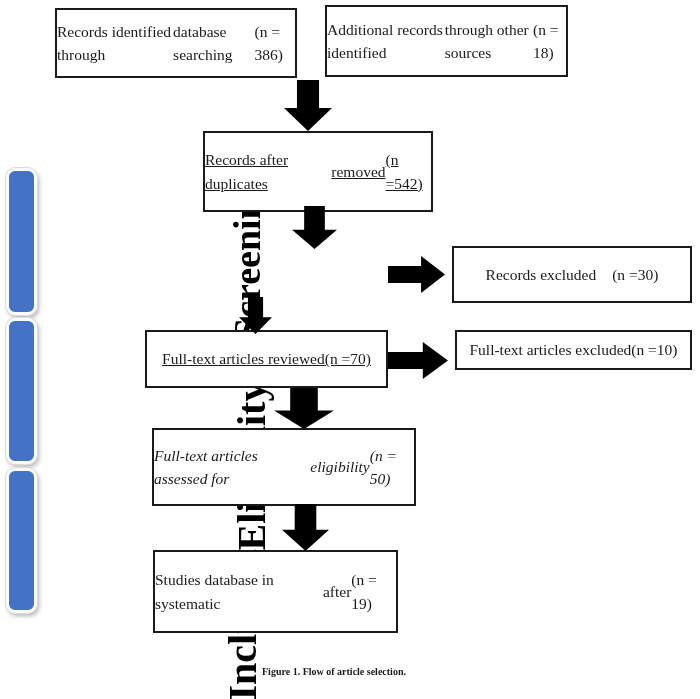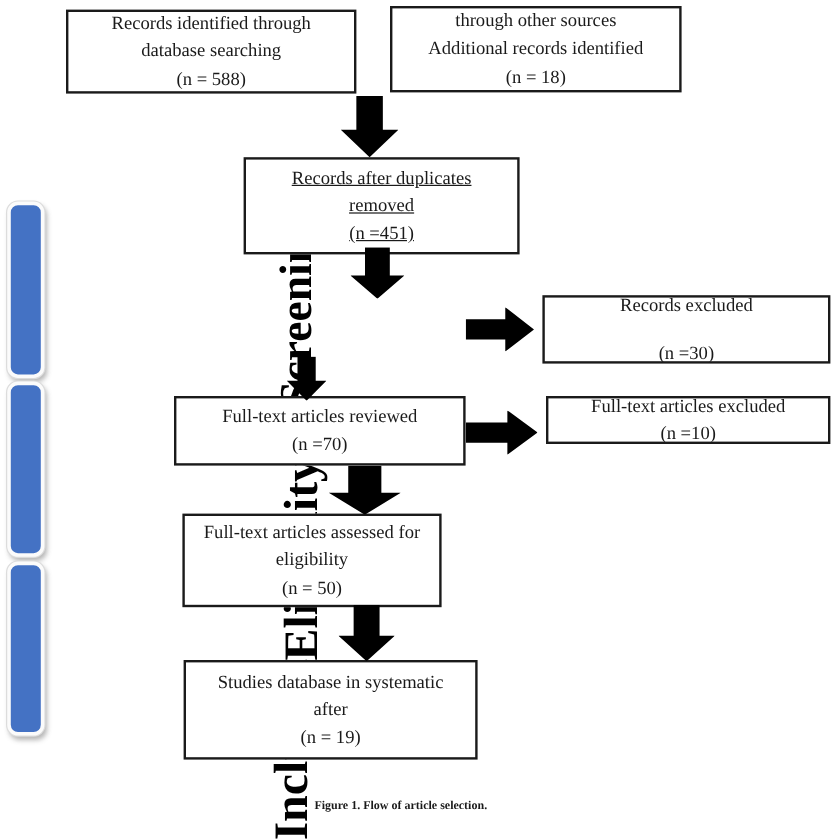--- a/index.html
+++ b/index.html
@@ -3,22 +3,22 @@
 <meta charset="utf-8">
 <style>
   html,body{margin:0;padding:0;background:#fff;}
   #canvas{
     position:relative;width:700px;height:699px;background:#ffffff;
     overflow:hidden;font-family:"Liberation Serif",serif;color:#1a1a1a;
   }
   
   .fbox{
     position:absolute;background:#ffffff;border:2px solid #1a1a1a;
-    display:flex;flex-direction:column;justify-content:center;align-items:center;
-    text-align:center;font-size:15.5px;line-height:1.5;z-index:2;box-sizing:border-box;
+    display:flex;flex-direction:row;justify-content:center;align-items:center;
+    text-align:left;font-size:15.5px;line-height:1.5;z-index:2;box-sizing:border-box;
   }
   .fbox span{display:block;}
   
   .arr{position:absolute;background:#000;z-index:3;}
   .arr.down{clip-path:polygon(27% 0,73% 0,73% 55%,100% 55%,50% 100%,0 55%,27% 55%);}
   .arr.right{clip-path:polygon(0 27%,58% 27%,58% 0,100% 50%,58% 100%,58% 73%,0 73%);}
   
   .rot{
     position:absolute;z-index:1;font-family:"Liberation Serif",serif;font-weight:bold;
     color:#000;white-space:nowrap;text-align:left;transform:rotate(-90deg);
@@ -40,23 +40,23 @@
   #caption{
     position:absolute;left:262px;top:666px;z-index:4;
     font-size:10px;font-weight:bold;font-family:"Liberation Serif",serif;
   }
   
   #box-identified{left:55px;top:8px;width:242px;height:70px;}
   #box-additional{left:325px;top:5px;width:243px;height:72px;}
   #box-duplicates{left:203px;top:131px;width:230px;height:81px;text-decoration:underline;}
   #box-screened{left:145px;top:250px;width:243px;height:48px;}
   #box-rec-excluded{left:452px;top:246px;width:240px;height:57px;gap:16px;}
-  #box-ft-reviewed{left:145px;top:330px;width:243px;height:58px;}
+  #box-ft-reviewed{left:145px;top:330px;width:243px;height:58px;text-decoration:underline;}
   #box-ft-excluded{left:455px;top:330px;width:237px;height:40px;}
-  #box-assessed{left:152px;top:428px;width:216px;height:78px;}
+  #box-assessed{left:152px;top:428px;width:264px;height:78px;font-style:italic;}
   #box-included{left:153px;top:550px;width:245px;height:83px;}
   
   #arrow-1{left:284px;top:80px;width:48px;height:51px;}
   #arrow-2{left:292px;top:206px;width:45px;height:43px;}
   #arrow-3{left:388px;top:256px;width:57px;height:37px;}
   #arrow-4{left:239px;top:297px;width:33px;height:37px;}
   #arrow-5{left:388px;top:342px;width:60px;height:37px;}
   #arrow-6{left:274px;top:388px;width:60px;height:41px;}
   #arrow-7{left:282px;top:504px;width:47px;height:47px;}
 </style>
@@ -69,33 +69,33 @@
   <div class="bar" id="bar2"></div>
   <div class="bar" id="bar3"></div>
 
   <div class="rot" id="rot-screening">Screening</div>
   <div class="rot" id="rot-eligibility">Eligibility</div>
   <div class="rot" id="rot-included">Included</div>
 
   <div class="fbox" id="box-identified">
     <span>Records identified through</span>
     <span>database searching</span>
-    <span>(n = 588)</span>
+    <span>(n = 386)</span>
   </div>
 
   <div class="fbox" id="box-additional">
+    <span>Additional records identified</span>
     <span>through other sources</span>
-    <span>Additional records identified</span>
     <span>(n = 18)</span>
   </div>
 
   <div class="fbox" id="box-duplicates">
     <span>Records after duplicates</span>
     <span>removed</span>
-    <span>(n =451)</span>
+    <span>(n =542)</span>
   </div>
 
 
   <div class="fbox" id="box-rec-excluded">
     <span>Records excluded</span>
     <span>(n =30)</span>
   </div>
 
   <div class="fbox" id="box-ft-reviewed">
     <span>Full-text articles reviewed</span>

